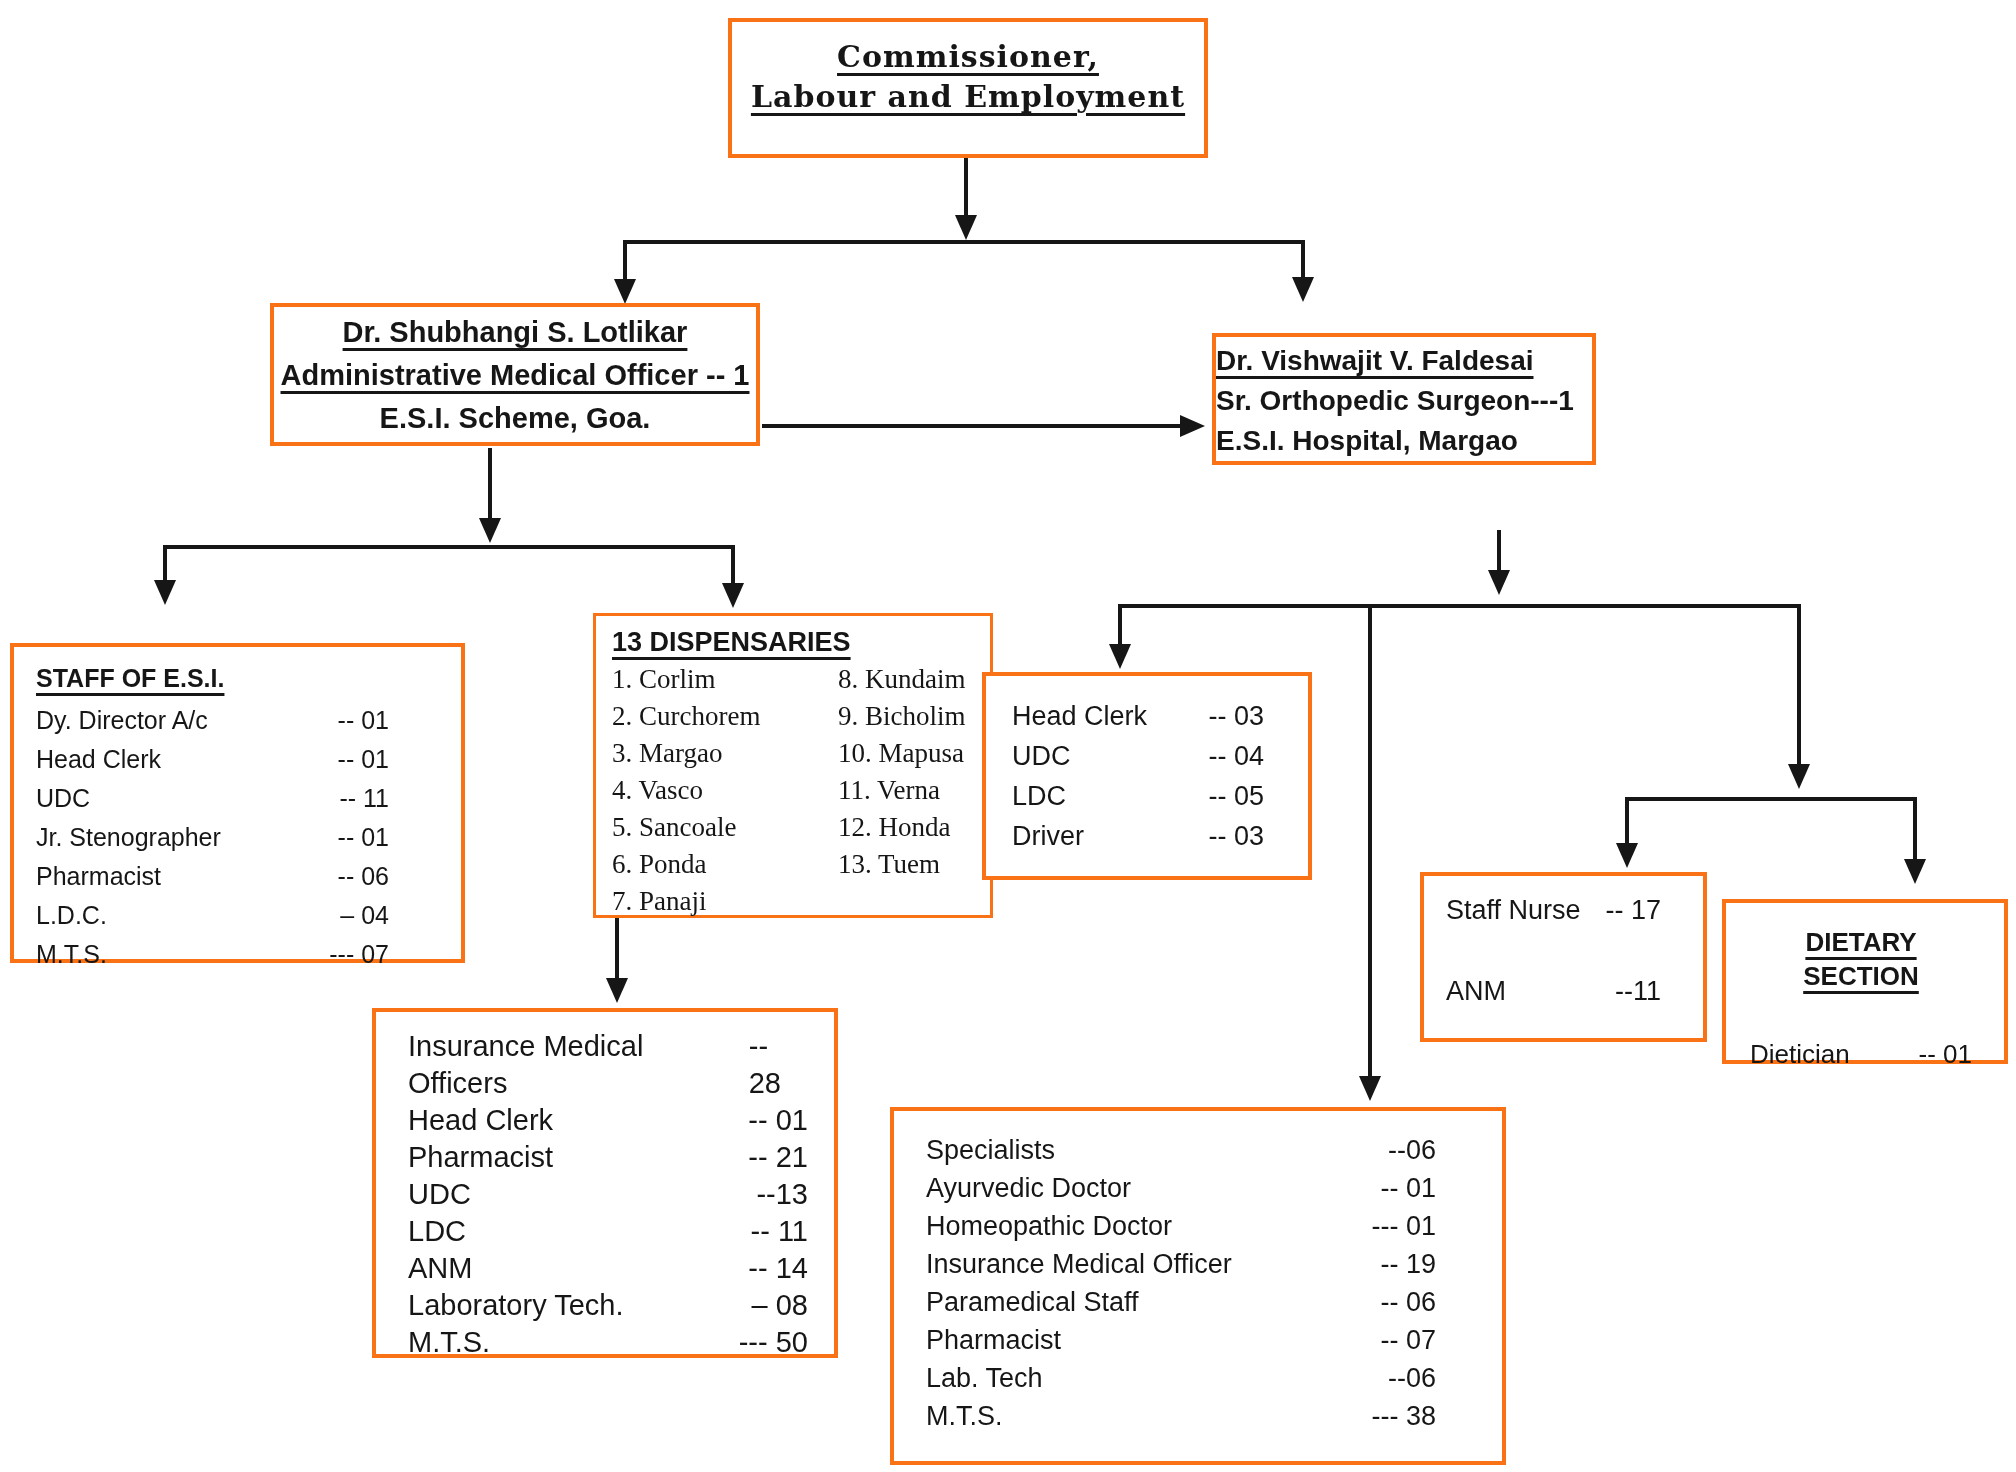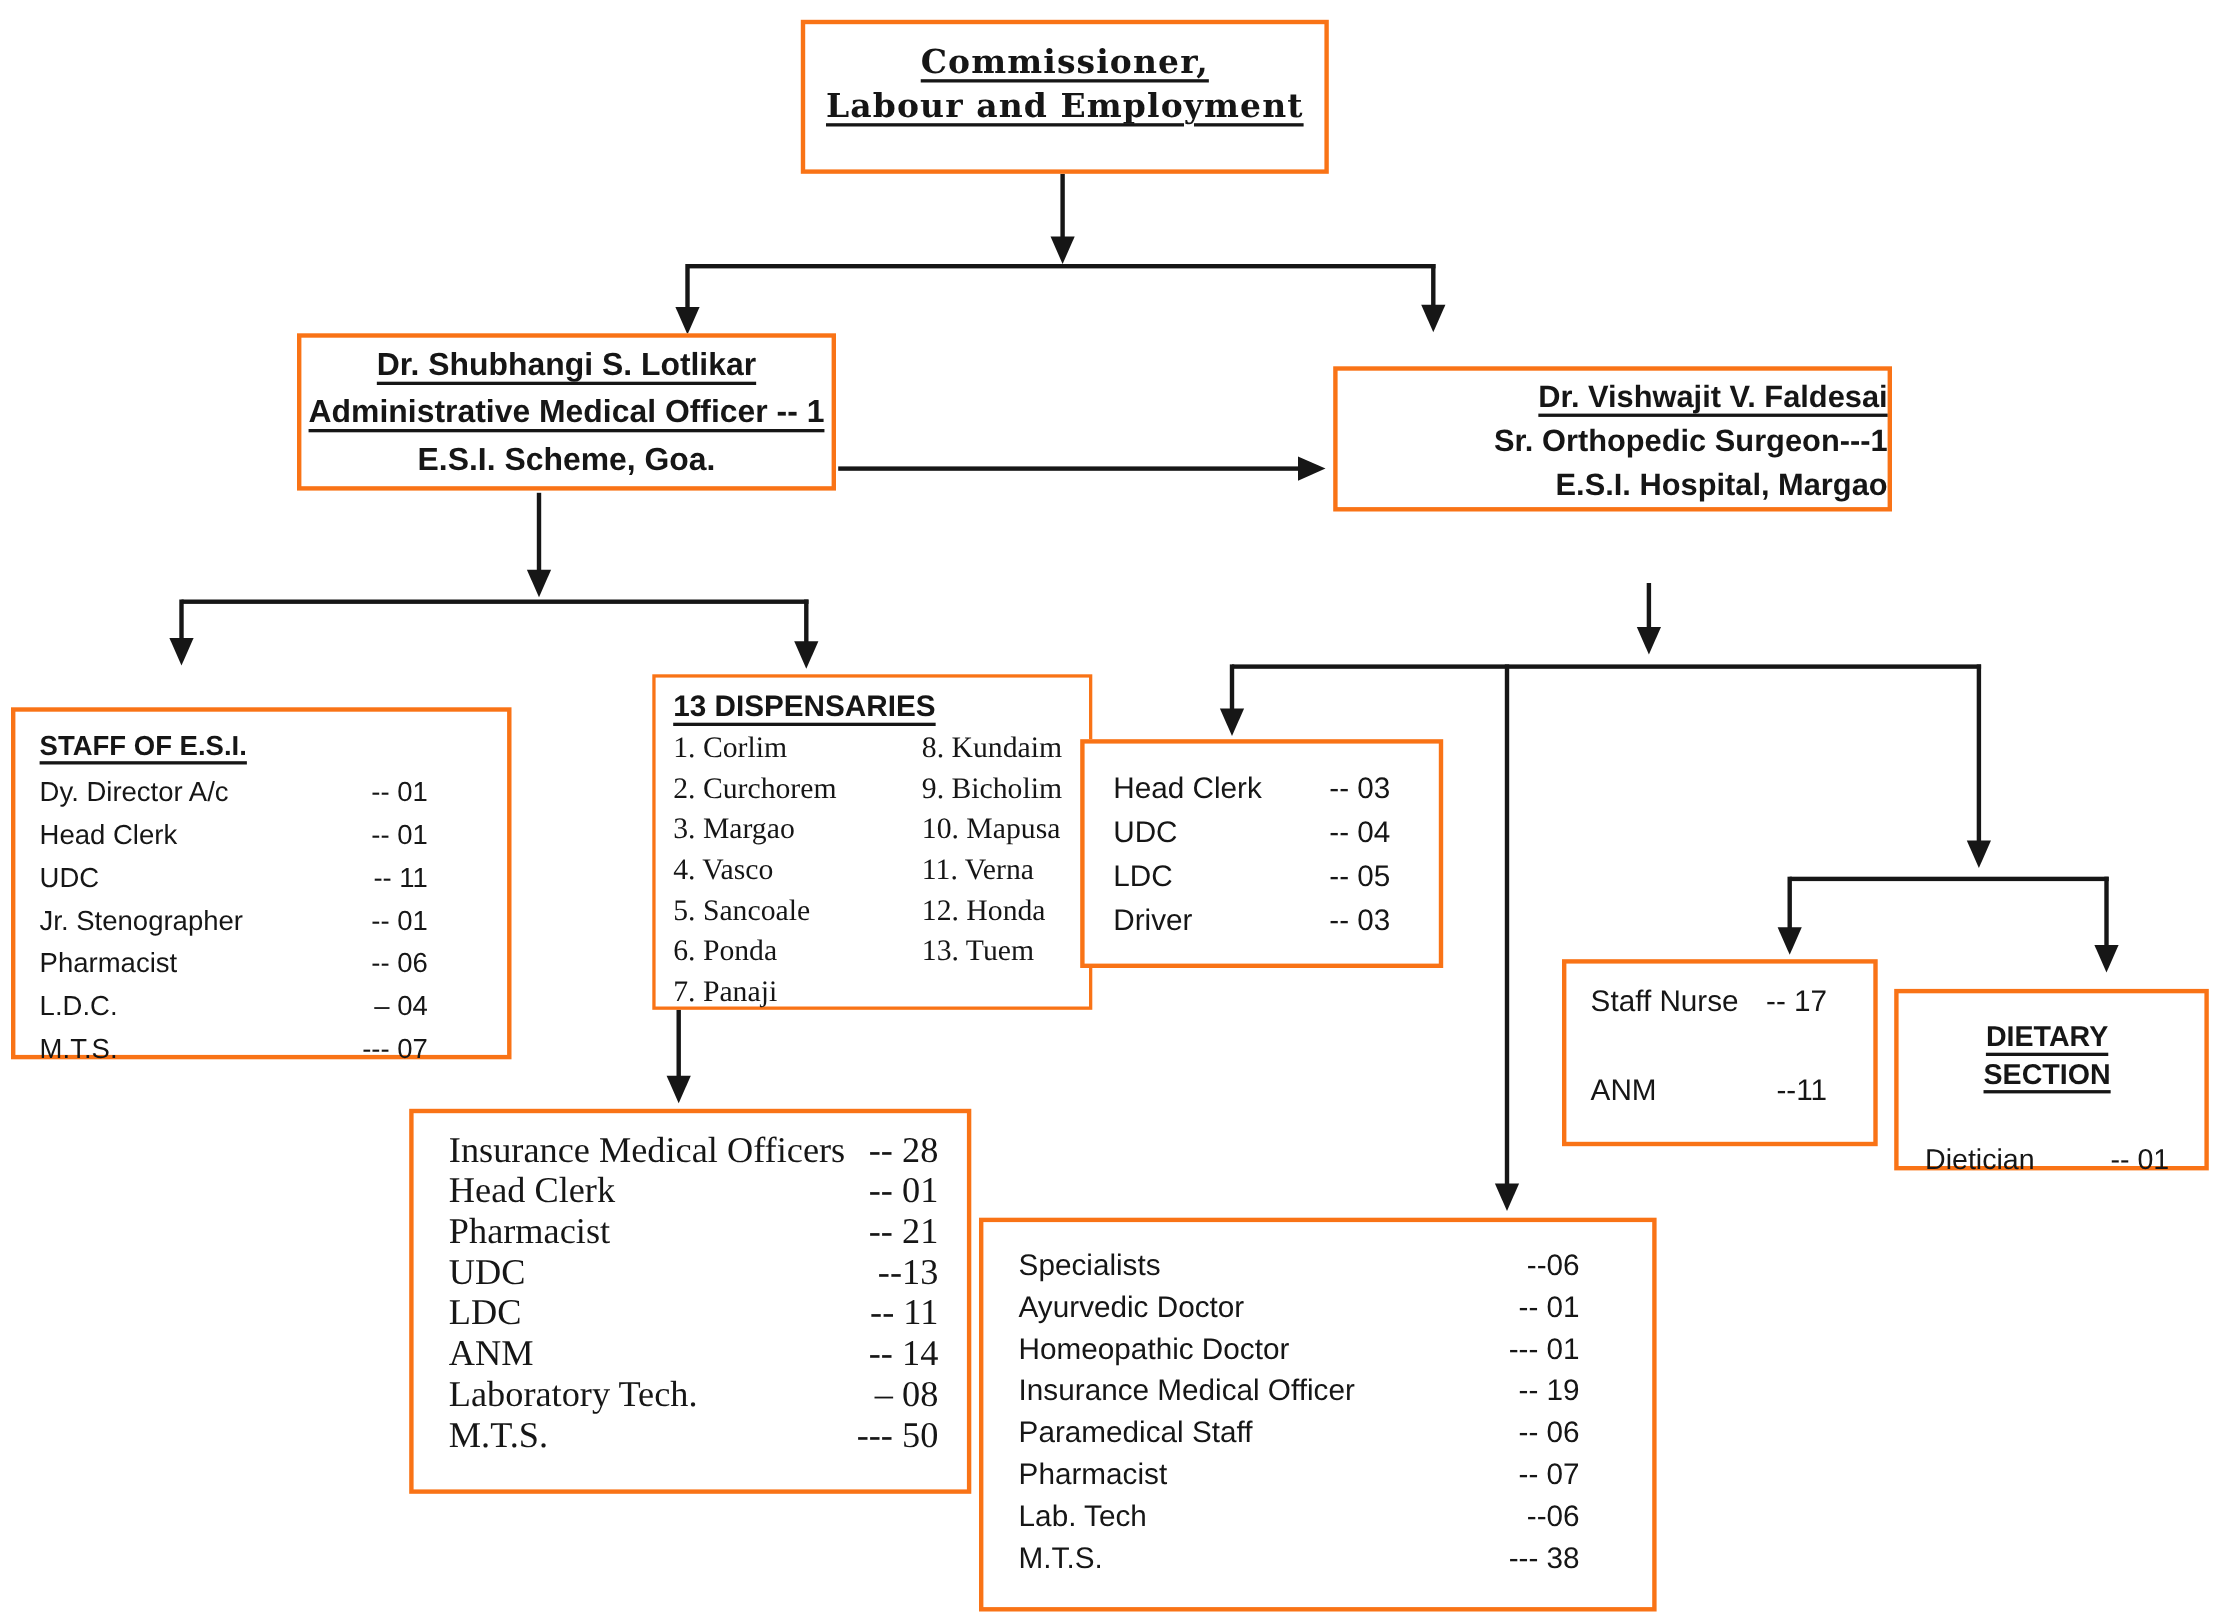--- a/index.html
+++ b/index.html
@@ -19,21 +19,21 @@
   .box-commissioner {
     left:728px; top:18px; width:480px; height:140px; text-align:center;
     font-family:"DejaVu Serif","Liberation Serif",serif; font-weight:bold;
     font-size:30px; line-height:40px; padding-top:15px; letter-spacing:1px;
   }
   .box-amo {
     left:270px; top:303px; width:490px; height:143px; text-align:center;
     font-weight:bold; font-size:29px; line-height:43px; padding-top:4px;
   }
   .box-surgeon {
-    left:1212px; top:333px; width:508px; height:132px; text-align:right;
+    left:1212px; top:333px; width:384px; height:132px; text-align:left;
     font-weight:bold; font-size:28px; line-height:40px; padding-top:4px;
   }
 
   
   .box-staff-esi {
     left:10px; top:643px; width:455px; height:320px;
     font-size:25px; line-height:39px; padding:12px 72px 0 22px;
   }
   .box-staff-esi .title { margin-bottom:3px; }
 
@@ -56,22 +56,22 @@
   .box-nursing .row2 { margin-top:45px; }
 
   .box-dietary {
     left:1722px; top:899px; width:286px; height:165px;
     font-size:26px; line-height:34px; padding:22px 32px 0 24px;
   }
   .box-dietary .title { text-align:center; }
   .box-dietary .row { margin-top:44px; }
 
   .box-dispensary-staff {
-    left:372px; top:1008px; width:511px; height:350px;
-    font-size:33px; line-height:37px; padding:16px 26px 0 32px;font-family:Liberation Serif, serif;
+    left:372px; top:1008px; width:466px; height:350px;
+    font-size:29px; line-height:37px; padding:16px 26px 0 32px;
   }
   .box-hospital-staff {
     left:890px; top:1107px; width:616px; height:358px;
     font-size:27px; line-height:38px; padding:20px 66px 0 32px;
   }
 
   
   .vline { position:absolute; width:4px; background:#161616; z-index:1; }
   .hline { position:absolute; height:4px; background:#161616; z-index:1; }
   .arrD {

